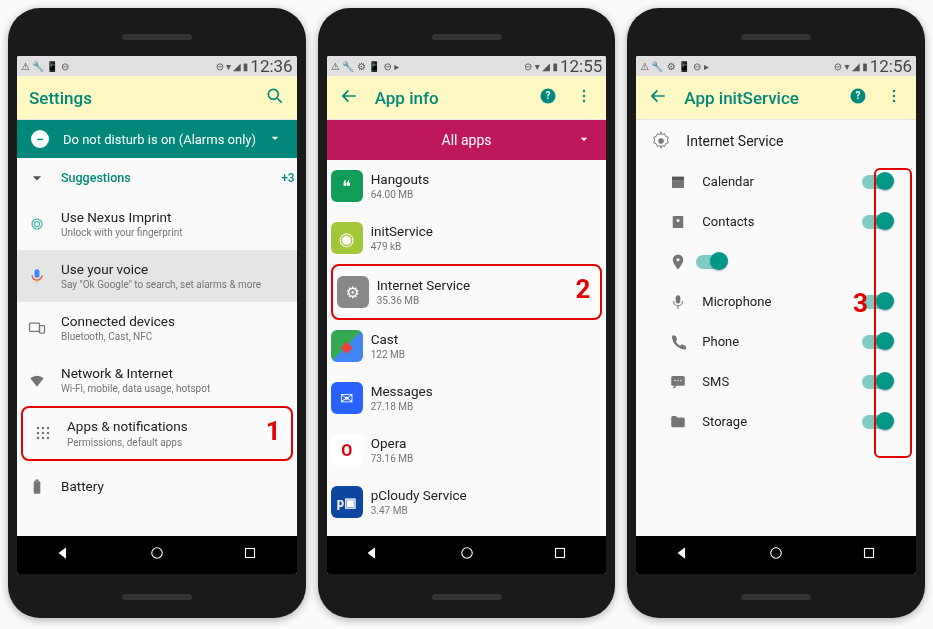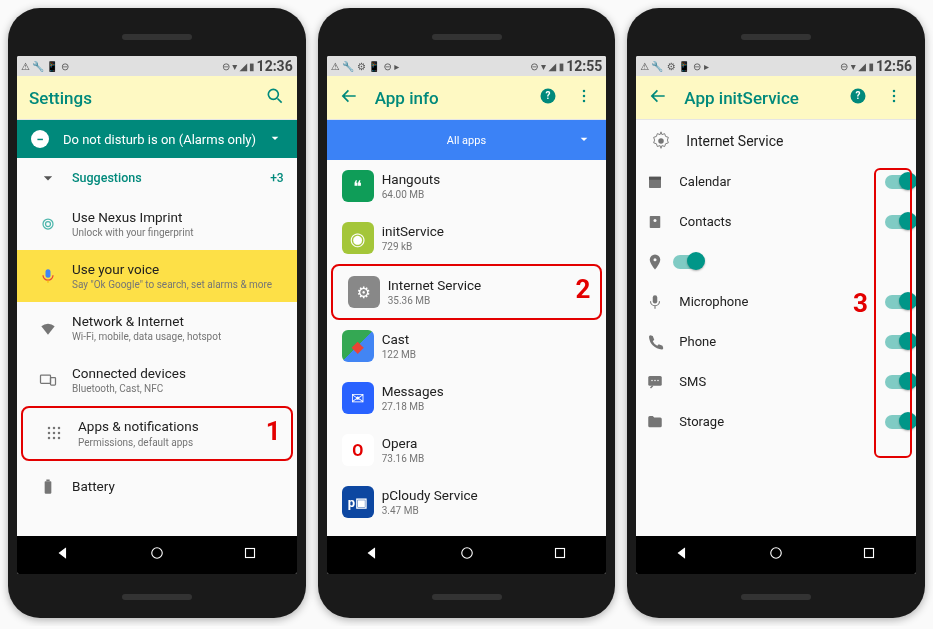--- a/index.html
+++ b/index.html
@@ -42,49 +42,49 @@
   }
   .statusbar {
     height: 20px;
     background: #e0e0e0;
     display: flex; align-items: center;
     font-size: 10px; color: #555;
     padding: 0 4px;
   }
   .statusbar .left { display:flex; gap:2px; align-items:center;}
   .statusbar .right { margin-left:auto; display:flex; gap:2px; align-items:center;}
-  .time { font-size:14px; color:#444; font-weight:700;}
+  .time { font-size:17px; color:#444; font-weight:400;}
   .appbar {
     height: 44px;
     background: #fef9c3;
     display:flex; align-items:center;
     padding: 0 12px;
     border-bottom: 1px solid #e5e5e5;
     gap: 16px;
   }
   .appbar .title { color:#00897b; font-size:17px; font-weight:500; flex:1;}
   .appbar svg { width:20px; height:20px;}
   .banner {
     background:#00897b; color:#fff;
     height:38px; display:flex; align-items:center;
     padding:0 14px; font-size:13px;
   }
   .banner .circle { width:18px;height:18px;border-radius:50%;background:#fff;color:#00897b;display:flex;align-items:center;justify-content:center;margin-right:14px;font-weight:bold;}
   .banner .chev { margin-left:auto; }
   .banner svg { width:16px;height:16px;fill:#fff;}
   .allapps {
-    background:#3b82f6; color:#fff; height:40px;
+    background:#be185d; color:#fff; height:40px;
     display:flex;align-items:center;justify-content:center;
-    font-size:11px; position:relative;text-align:center;
+    font-size:14px; position:relative;text-align:center;
   }
   .allapps .chev { position:absolute; right:14px; }
   .allapps svg{width:16px;height:16px;fill:#fff;}
   .content { flex:1; overflow:hidden; background:#fafafa;}
   .row {
-    display:flex; align-items:center; padding:10px 13px;
+    display:flex; align-items:center; padding:10px 2px;
     min-height:52px;
   }
   .row .iconbox { width:36px; display:flex; justify-content:center; }
   .row .iconbox svg { width:20px;height:20px;fill:#757575;}
   .row .labels { flex:1; padding-left:6px;}
   .row .label { font-size:13.5px; color:#212121; line-height:1.3;}
   .row .sub { font-size:10px; color:#757575; line-height:1.3;}
   .row.suggest .label { color:#00897b; font-size:12.5px; font-weight:500;}
   .row.suggest { min-height:40px;}
   .plus3 { color:#00897b; font-size:12px; font-weight:500;}
@@ -113,21 +113,21 @@
   .perm-header .label{font-size:14px;color:#212121;}
   .navbar {
     height:38px;background:#000;display:flex;align-items:center;justify-content:space-around;
   }
   .navbar svg{width:18px;height:18px;stroke:#fff;fill:none;stroke-width:1.5;}
   .hilite-toggles {
     border:2px solid #e30000; border-radius:6px;
     position:absolute; right:4px; top:150px; width:38px; height:280px;
     pointer-events:none;
   }
-  .row.perm { min-height:40px; padding:8px 1px;}
+  .row.perm { min-height:40px; padding:8px 24px;}
   .row.perm .iconbox svg{width:18px;height:18px;}
   .row.perm .label{font-size:13px;}
 </style>
 </head>
 <body>
 
 <div class="phone">
   <div class="screen">
     <div class="statusbar">
       <div class="left">
@@ -177,54 +177,54 @@
             <svg viewBox="0 0 24 24">
               <circle cx="12" cy="12" r="3" fill="none" stroke="#4db6ac" stroke-width="1.5"></circle>
               <circle cx="12" cy="12" r="6" fill="none" stroke="#4db6ac" stroke-width="1.5"></circle>
             </svg>
           </div>
         <div class="labels">
             <div class="label">Use Nexus Imprint</div>
             <div class="sub">Unlock with your fingerprint</div>
           </div>
       </div>
-      <div class="row" style="background:#fde047">
+      <div class="row" style="background:#e5e5e5">
         <div class="iconbox">
             <svg viewBox="0 0 24 24">
               <rect x="9" y="4" width="6" height="10" rx="3" fill="#4285f4"></rect>
               <path d="M6 11a6 6 0 0012 0" fill="none" stroke="#ea4335" stroke-width="1.5"></path>
               <line x1="12" y1="17" x2="12" y2="20" stroke="#fbbc05" stroke-width="1.5"></line>
             </svg>
           </div>
         <div class="labels">
             <div class="label">Use your voice</div>
             <div class="sub">Say "Ok Google" to search, set alarms &amp; more</div>
           </div>
       </div>
       <div class="row">
         <div class="iconbox">
             <svg viewBox="0 0 24 24">
+              <rect x="3" y="6" width="12" height="10" rx="1" fill="none" stroke="#757575" stroke-width="1.5"></rect>
+              <rect x="15" y="9" width="6" height="9" rx="1" fill="none" stroke="#757575" stroke-width="1.5"></rect>
+            </svg>
+          </div>
+        <div class="labels">
+            <div class="label">Connected devices</div>
+            <div class="sub">Bluetooth, Cast, NFC</div>
+          </div>
+      </div>
+      <div class="row">
+        <div class="iconbox">
+            <svg viewBox="0 0 24 24">
               <path d="M12 20l8-10a12 12 0 00-16 0z"></path>
             </svg>
           </div>
         <div class="labels">
             <div class="label">Network &amp; Internet</div>
             <div class="sub">Wi-Fi, mobile, data usage, hotspot</div>
-          </div>
-      </div>
-      <div class="row">
-        <div class="iconbox">
-            <svg viewBox="0 0 24 24">
-              <rect x="3" y="6" width="12" height="10" rx="1" fill="none" stroke="#757575" stroke-width="1.5"></rect>
-              <rect x="15" y="9" width="6" height="9" rx="1" fill="none" stroke="#757575" stroke-width="1.5"></rect>
-            </svg>
-          </div>
-        <div class="labels">
-            <div class="label">Connected devices</div>
-            <div class="sub">Bluetooth, Cast, NFC</div>
           </div>
       </div>
       <div class="row hilite" style="position:relative;border-radius:8px;">
         <div class="iconbox">
             <svg viewBox="0 0 24 24">
               <circle cx="6" cy="6" r="1.5"></circle>
               <circle cx="12" cy="6" r="1.5"></circle>
               <circle cx="18" cy="6" r="1.5"></circle>
               <circle cx="6" cy="12" r="1.5"></circle>
               <circle cx="12" cy="12" r="1.5"></circle>
@@ -306,21 +306,21 @@
             <div class="label">Hangouts</div>
             <div class="sub">64.00 MB</div>
           </div>
       </div>
       <div class="row">
         <div class="iconbox">
             <div class="appicon" style="background:#a4c639;color:#fff;font-size:18px;">◉</div>
           </div>
         <div class="labels">
             <div class="label">initService</div>
-            <div class="sub">729 kB</div>
+            <div class="sub">479 kB</div>
           </div>
       </div>
       <div class="row hilite" style="position:relative;">
         <div class="iconbox">
             <div class="appicon" style="background:#888;color:#fff;">⚙</div>
           </div>
         <div class="labels">
             <div class="label">Internet Service</div>
             <div class="sub">35.36 MB</div>
           </div>

